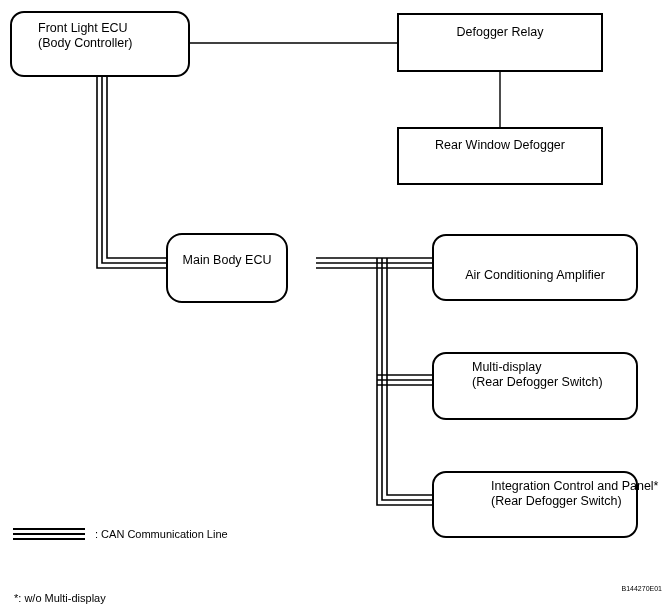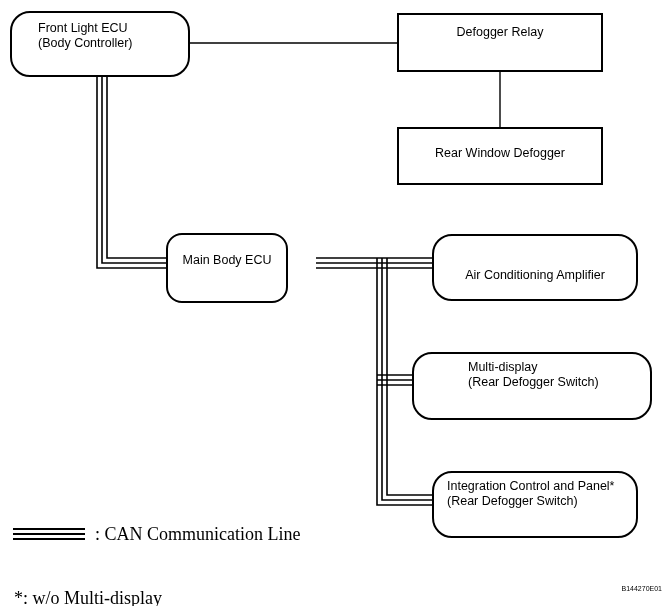--- a/index.html
+++ b/index.html
@@ -17,35 +17,34 @@
     left: 0; top: 0;
     z-index: 0;
   }
   .node {
     position: absolute;
     box-sizing: border-box;
     border: 2px solid #000000;
     background: #ffffff;
     z-index: 1;
   }
-  .node.rounded { border-radius: 20px; }
+  .node.rounded { border-radius: 14px; }
   .node-text {
     font-size: 12.5px;
     line-height: 15px;
     white-space: nowrap;
   }
   .txt-center { text-align: center; }
   .txt-left { text-align: left; }
   .legend-label, .footnote {
     position: absolute;
-    font-size: 18px;
+    font-size: 11px;
     line-height: 15px;
     white-space: nowrap;
     z-index: 1;
-    font-family: Liberation Serif, serif;
   }
   .figure-code {
     position: absolute;
     font-size: 7px;
     line-height: 8px;
     white-space: nowrap;
     z-index: 1;
   }
 </style>
 </head>
@@ -97,46 +96,46 @@
     </div>
   </div>
 
   <div class="node" style="left:397px; top:13px; width:206px; height:59px;">
     <div class="node-text txt-center" style="padding-top:10px;">
       <div>Defogger Relay</div>
     </div>
   </div>
 
   <div class="node" style="left:397px; top:127px; width:206px; height:58px;">
-    <div class="node-text txt-center" style="padding-top:17px;">
+    <div class="node-text txt-center" style="padding-top:9px;">
       <div>Rear Window Defogger</div>
     </div>
   </div>
 
   <div class="node rounded" style="left:166px; top:233px; width:122px; height:70px; border-radius:16px;">
     <div class="node-text txt-center" style="padding-top:18px;">
       <div>Main Body ECU</div>
     </div>
   </div>
 
   <div class="node rounded" style="left:432px; top:234px; width:206px; height:67px;">
     <div class="node-text txt-center" style="padding-top:32px;">
       <div>Air Conditioning Amplifier</div>
     </div>
   </div>
 
-  <div class="node rounded" style="left:412px; top:352px; width:240px; height:68px;padding-left:16px;">
+  <div class="node rounded" style="left:432px; top:352px; width:206px; height:68px;">
     <div class="node-text txt-left" style="padding:6px 0 0 38px;">
       <div>Multi-display</div>
       <div>(Rear Defogger Switch)</div>
     </div>
   </div>
 
   <div class="node rounded" style="left:432px; top:471px; width:206px; height:67px;">
-    <div class="node-text txt-left" style="padding:6px 0 0 13px;">
+    <div class="node-text txt-left" style="padding:6px 0 0 13px;margin-left:44px;">
       <div>Integration Control and Panel*</div>
       <div>(Rear Defogger Switch)</div>
     </div>
   </div>
 
   <div class="legend-label" style="left:95px; top:527px;">: CAN Communication Line</div>
 
   <div class="footnote" style="left:14px; top:591px;">*: w/o Multi-display</div>
 
   <div class="figure-code" style="left:612px; top:585px; width:50px; text-align:right;">B144270E01</div>

